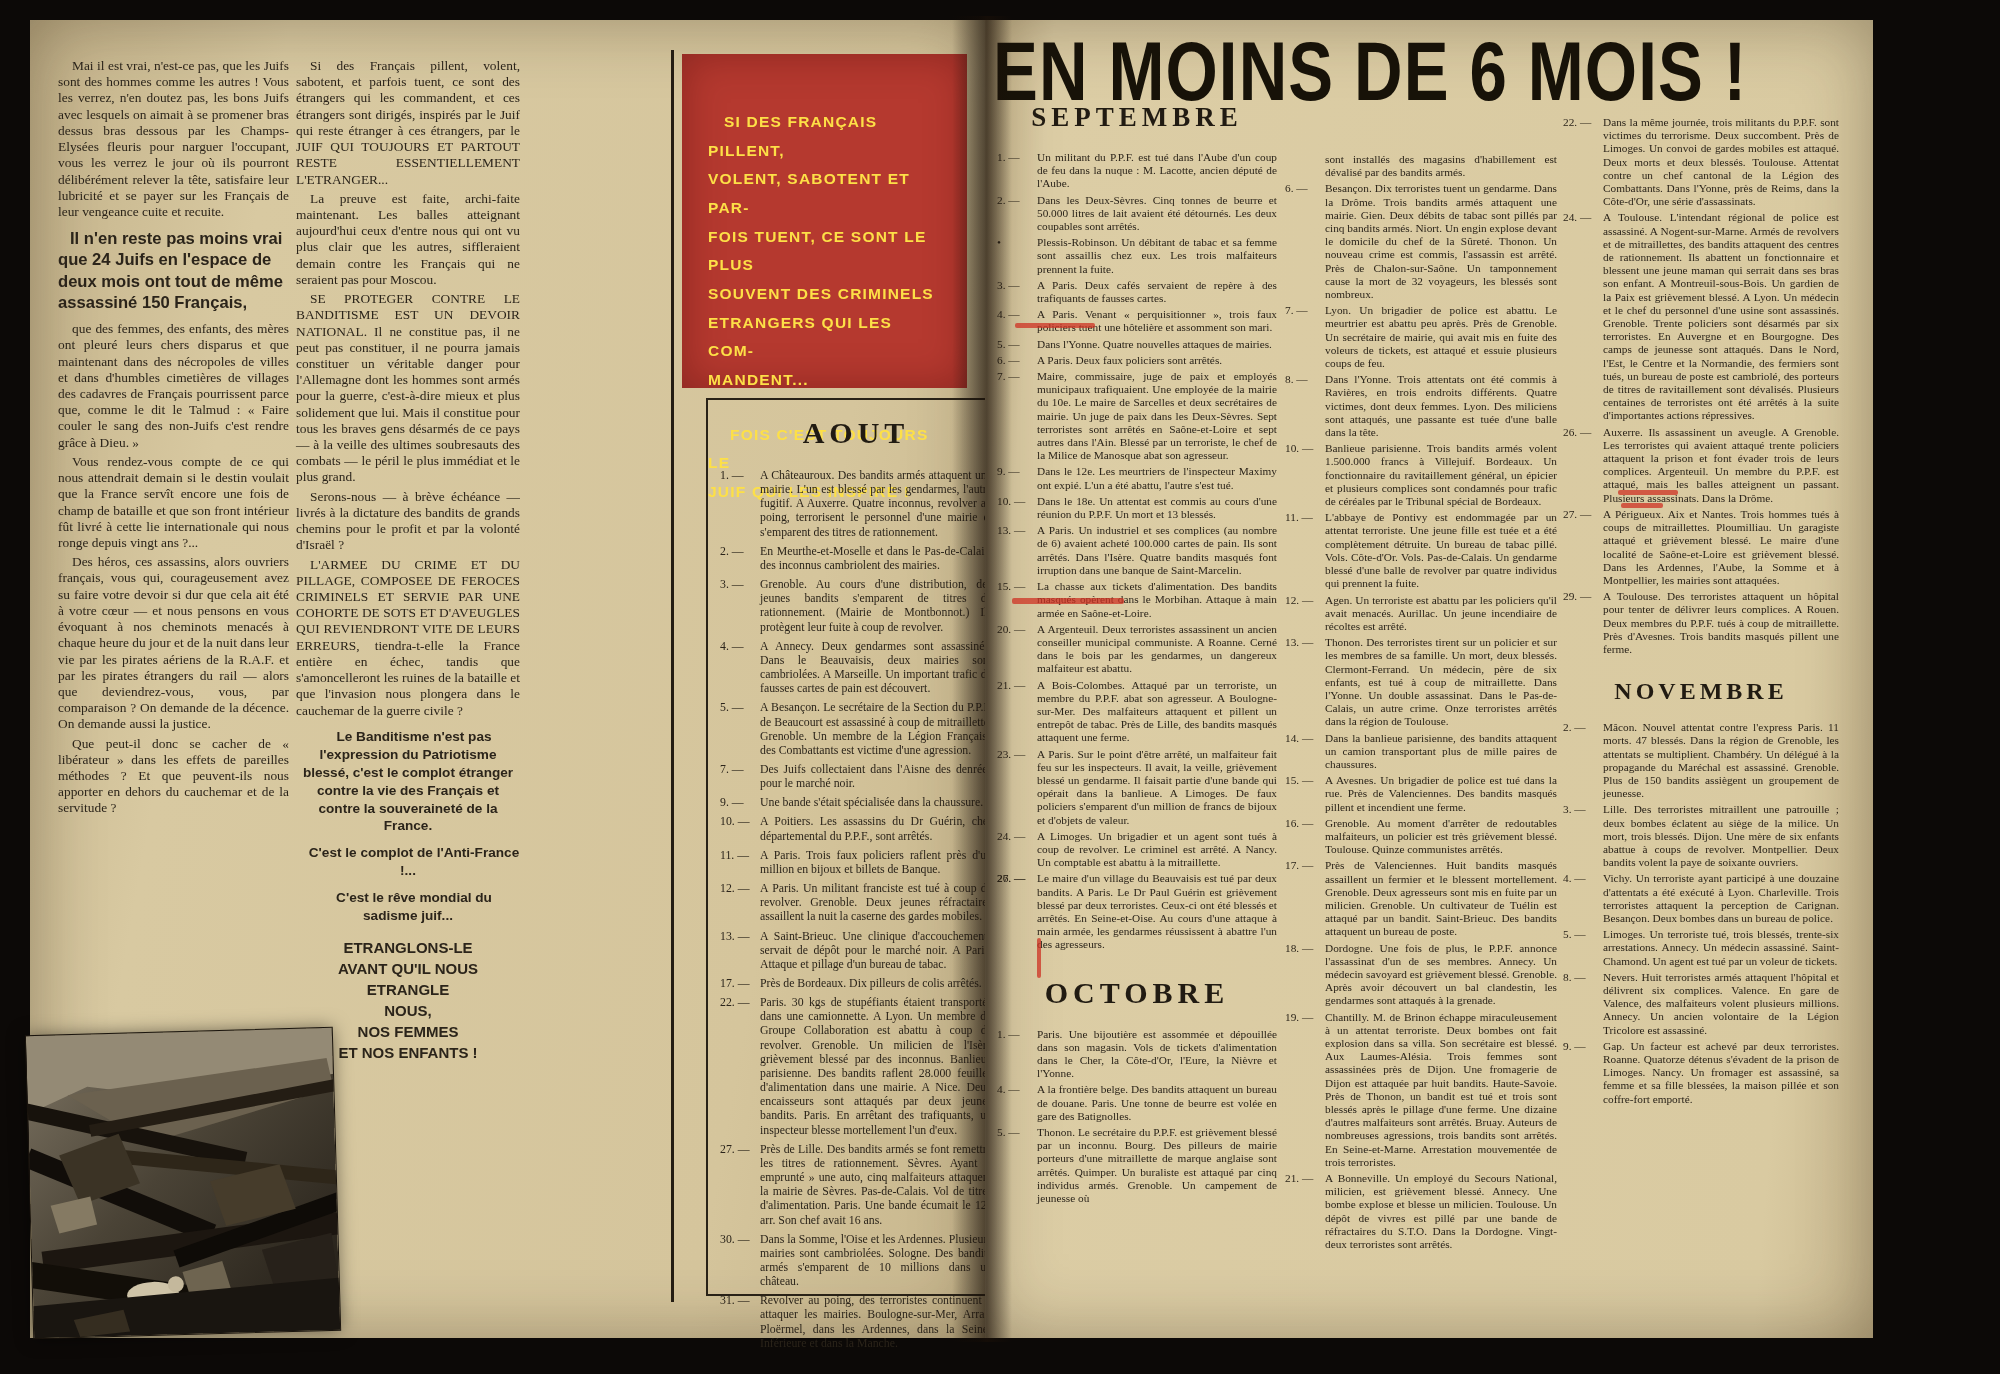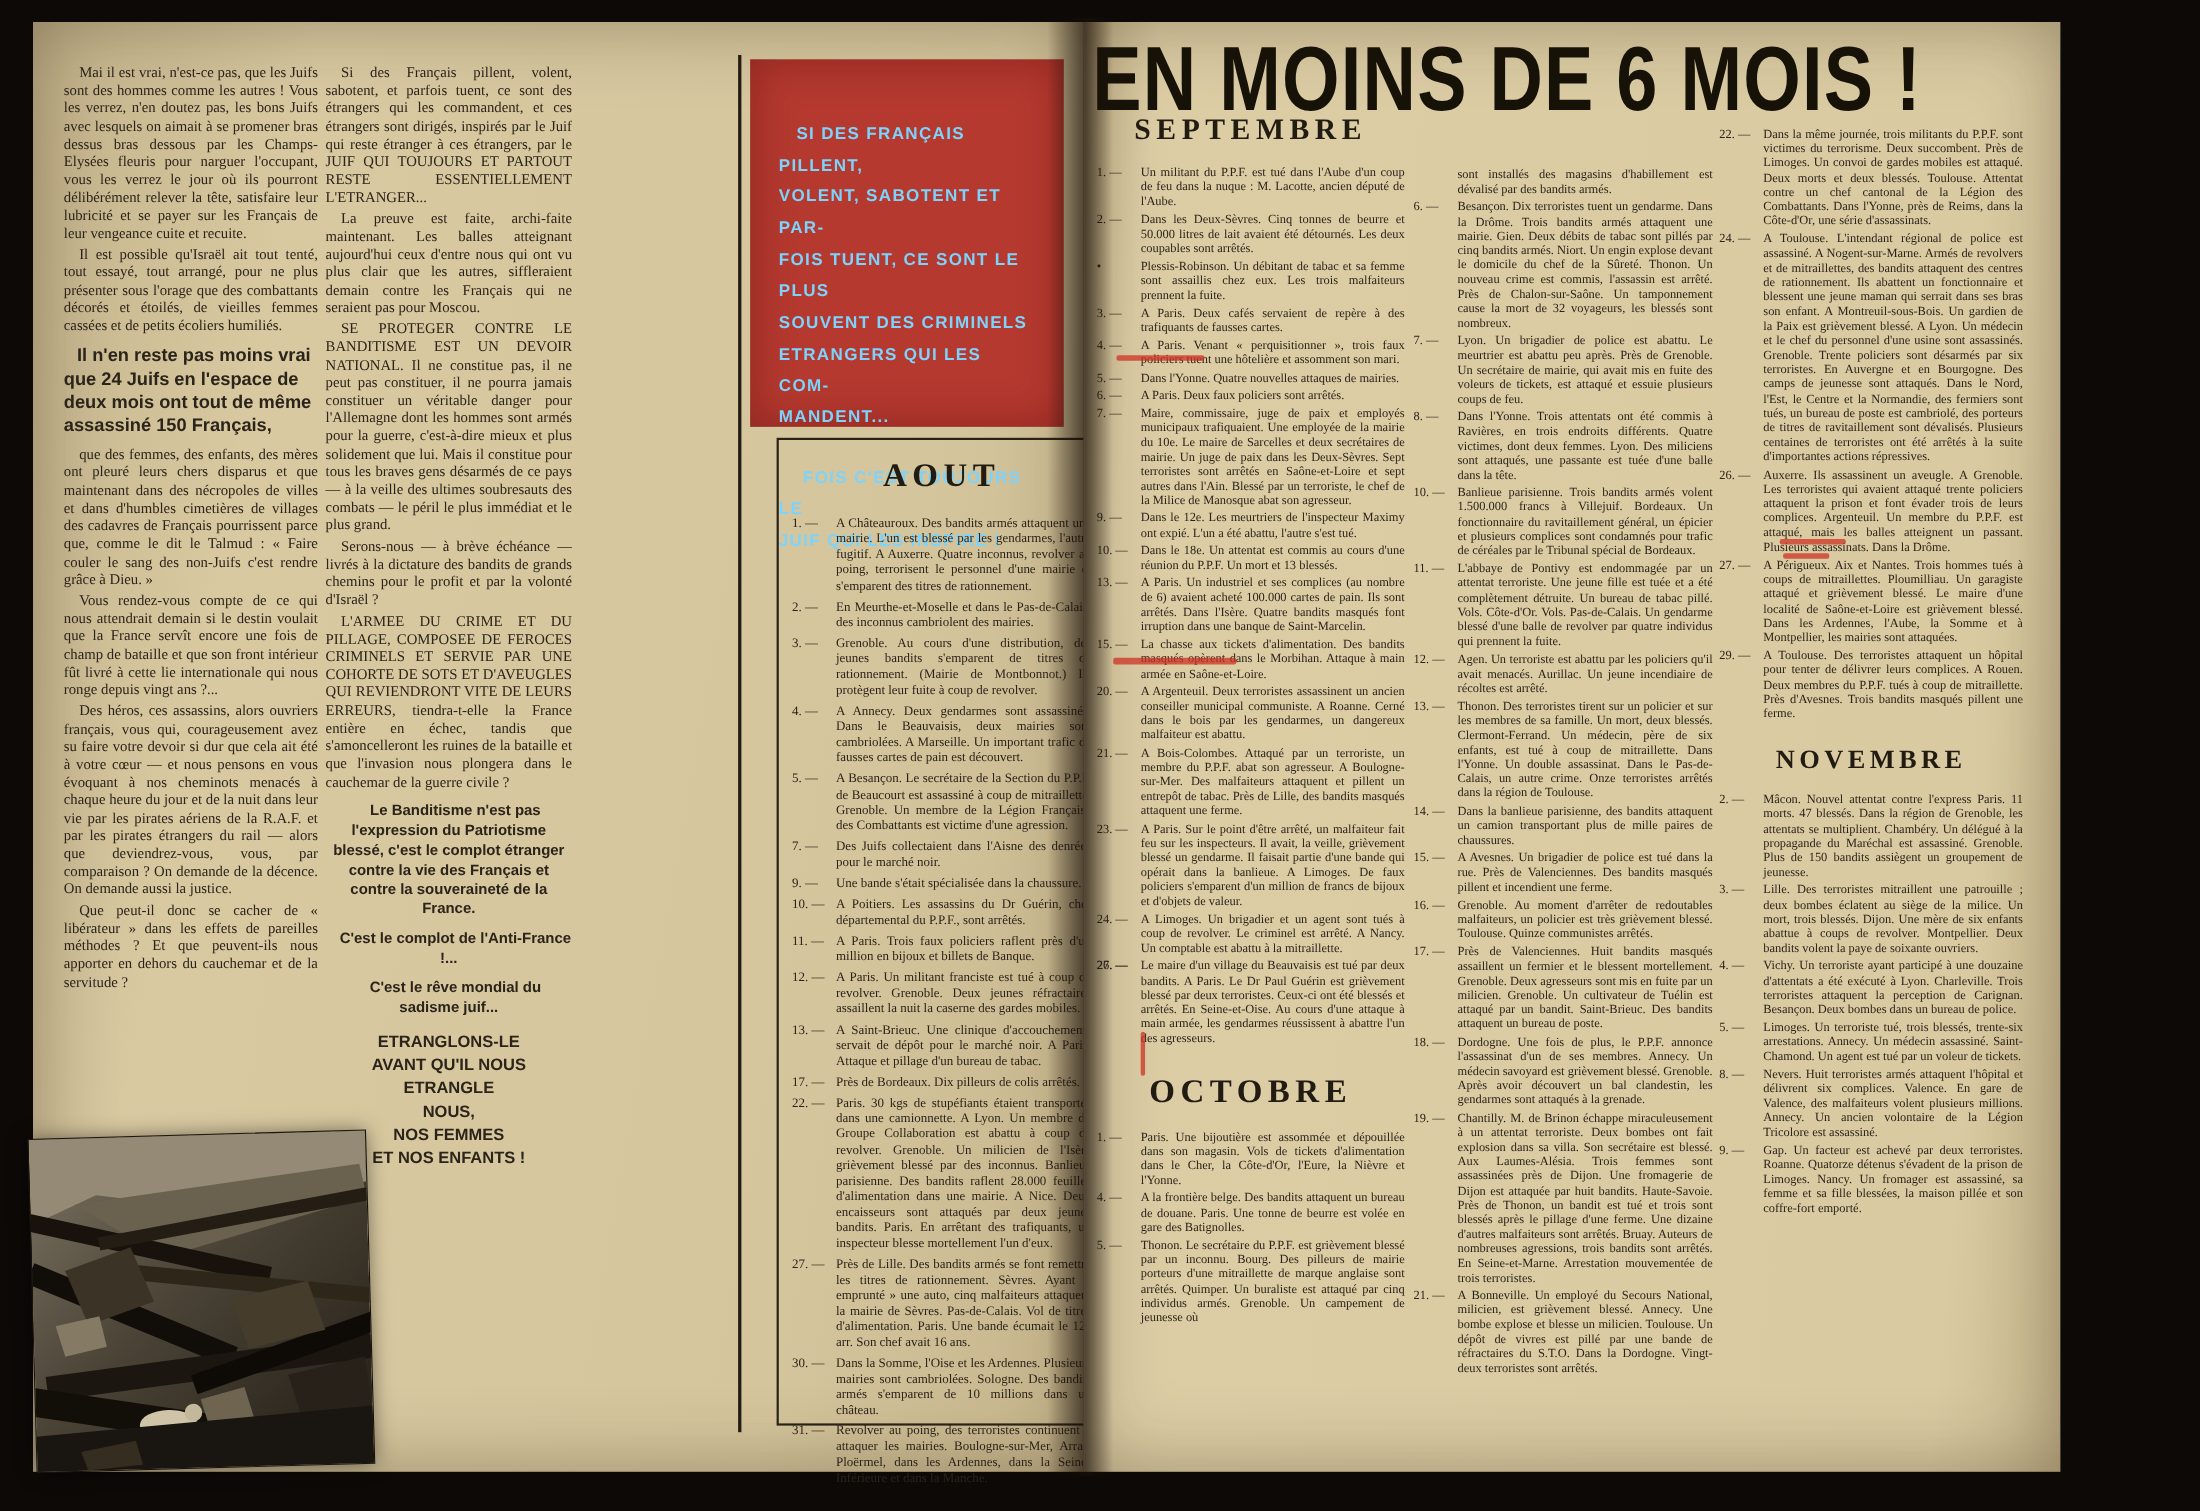--- a/index.html
+++ b/index.html
@@ -17,21 +17,21 @@
   .para{margin:0 0 3px 0;text-indent:14px;font-size:13.4px;line-height:1.21;}
   .para.bignote{font-family:"Liberation Sans",sans-serif;font-weight:bold;font-size:16.6px;
        line-height:1.28;text-indent:12px;margin:8px 0;text-align:left;}
   .para.boldsm{font-family:"Liberation Sans",sans-serif;font-weight:bold;font-size:13.6px;
        line-height:1.32;text-indent:12px;margin:9px 0;text-align:center;}
   .para.shout{font-family:"Liberation Sans",sans-serif;font-weight:bold;font-size:15px;
        line-height:1.4;white-space:pre-line;text-align:center;text-indent:0;margin-top:12px;}
   #vrule{position:absolute;left:641px;top:30px;width:3px;height:1252px;background:#241d13;}
   
   #redbox{position:absolute;left:652px;top:34px;width:285px;height:334px;background:#b5392f;
-       box-shadow:inset 0 0 40px rgba(60,5,5,.35);color:#7dd3fc;
+       box-shadow:inset 0 0 40px rgba(60,5,5,.35);color:#fde047;
        font-family:"Liberation Sans",sans-serif;font-weight:bold;
        padding:54px 24px 0 26px;box-sizing:border-box;}
   .rline{font-size:15.5px;letter-spacing:1.2px;line-height:1.85;}
   #redbox .grp1 .rline:first-child{text-indent:16px;}
   #redbox .grp2{margin-top:26px;}
   #redbox .grp2 .rline:first-child{text-indent:22px;}
   
   #aoutbox{position:absolute;left:676px;top:378px;width:298px;height:898px;box-sizing:border-box;
        border:2.5px solid #292217;padding:12px 10px 8px 12px;}
   .mhead{font-family:"Liberation Serif",serif;font-weight:bold;text-align:center;
@@ -60,21 +60,20 @@
        padding-left:40px;margin-bottom:3px;margin-top:37px;}
   .redmark{position:absolute;background:rgba(205,50,35,.75);border-radius:2px;z-index:4;}
 </style>
 </head>
 <body>
 
 <div class="page" id="pageL">
 
   <div class="lcol" id="lcol1">
       <p class="para">Mai il est vrai, n'est-ce pas, que les Juifs sont des hommes comme les autres ! Vous les verrez, n'en doutez pas, les bons Juifs avec lesquels on aimait à se promener bras dessus bras dessous par les Champs-Elysées fleuris pour narguer l'occupant, vous les verrez le jour où ils pourront délibérément relever la tête, satisfaire leur lubricité et se payer sur les Français de leur vengeance cuite et recuite.</p>
-      <p class="para">Il est possible qu'Israël ait tout tenté, tout essayé, tout arrangé, pour ne plus présenter sous l'orage que des combattants décorés et étoilés, de vieilles femmes cassées et de petits écoliers humiliés.</p>
       <p class="para bignote">Il n'en reste pas moins vrai que 24 Juifs en l'espace de deux mois ont tout de même assassiné 150 Français,</p>
       <p class="para">que des femmes, des enfants, des mères ont pleuré leurs chers disparus et que maintenant dans des nécropoles de villes et dans d'humbles cimetières de villages des cadavres de Français pourrissent parce que, comme le dit le Talmud : « Faire couler le sang des non-Juifs c'est rendre grâce à Dieu. »</p>
       <p class="para">Vous rendez-vous compte de ce qui nous attendrait demain si le destin voulait que la France servît encore une fois de champ de bataille et que son front intérieur fût livré à cette lie internationale qui nous ronge depuis vingt ans ?...</p>
       <p class="para">Des héros, ces assassins, alors ouvriers français, vous qui, courageusement avez su faire votre devoir si dur que cela ait été à votre cœur — et nous pensons en vous évoquant à nos cheminots menacés à chaque heure du jour et de la nuit dans leur vie par les pirates aériens de la R.A.F. et par les pirates étrangers du rail — alors que deviendrez-vous, vous, par comparaison ? On demande de la décence. On demande aussi la justice.</p>
       <p class="para">Que peut-il donc se cacher de « libérateur » dans les effets de pareilles méthodes ? Et que peuvent-ils nous apporter en dehors du cauchemar et de la servitude ?</p>
     </div>
 
   <div class="lcol" id="lcol2">
       <p class="para">Si des Français pillent, volent, sabotent, et parfois tuent, ce sont des étrangers qui les commandent, et ces étrangers sont dirigés, inspirés par le Juif qui reste étranger à ces étrangers, par le JUIF QUI TOUJOURS ET PARTOUT RESTE ESSENTIELLEMENT L'ETRANGER...</p>
       <p class="para">La preuve est faite, archi-faite maintenant. Les balles atteignant aujourd'hui ceux d'entre nous qui ont vu plus clair que les autres, siffleraient demain contre les Français qui ne seraient pas pour Moscou.</p>

